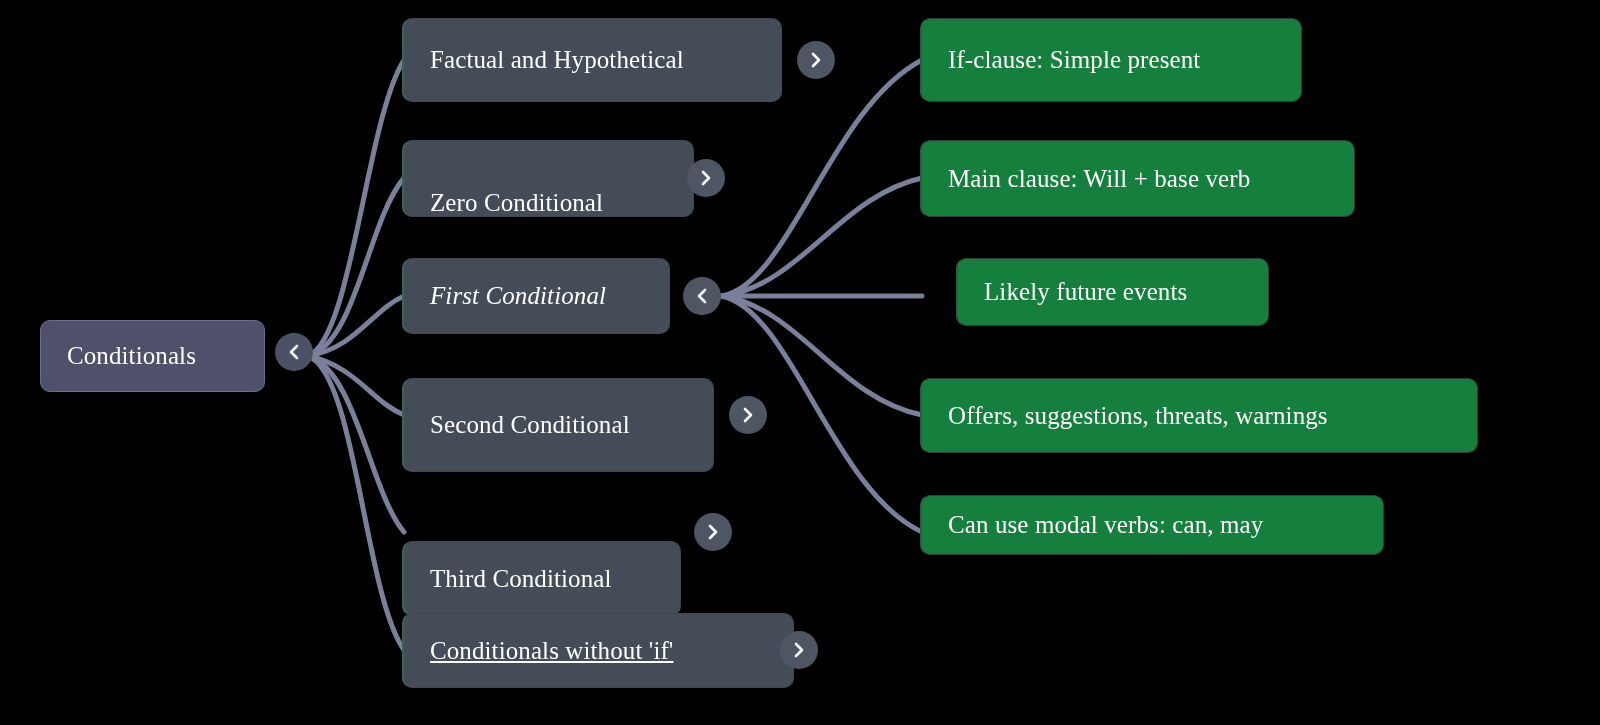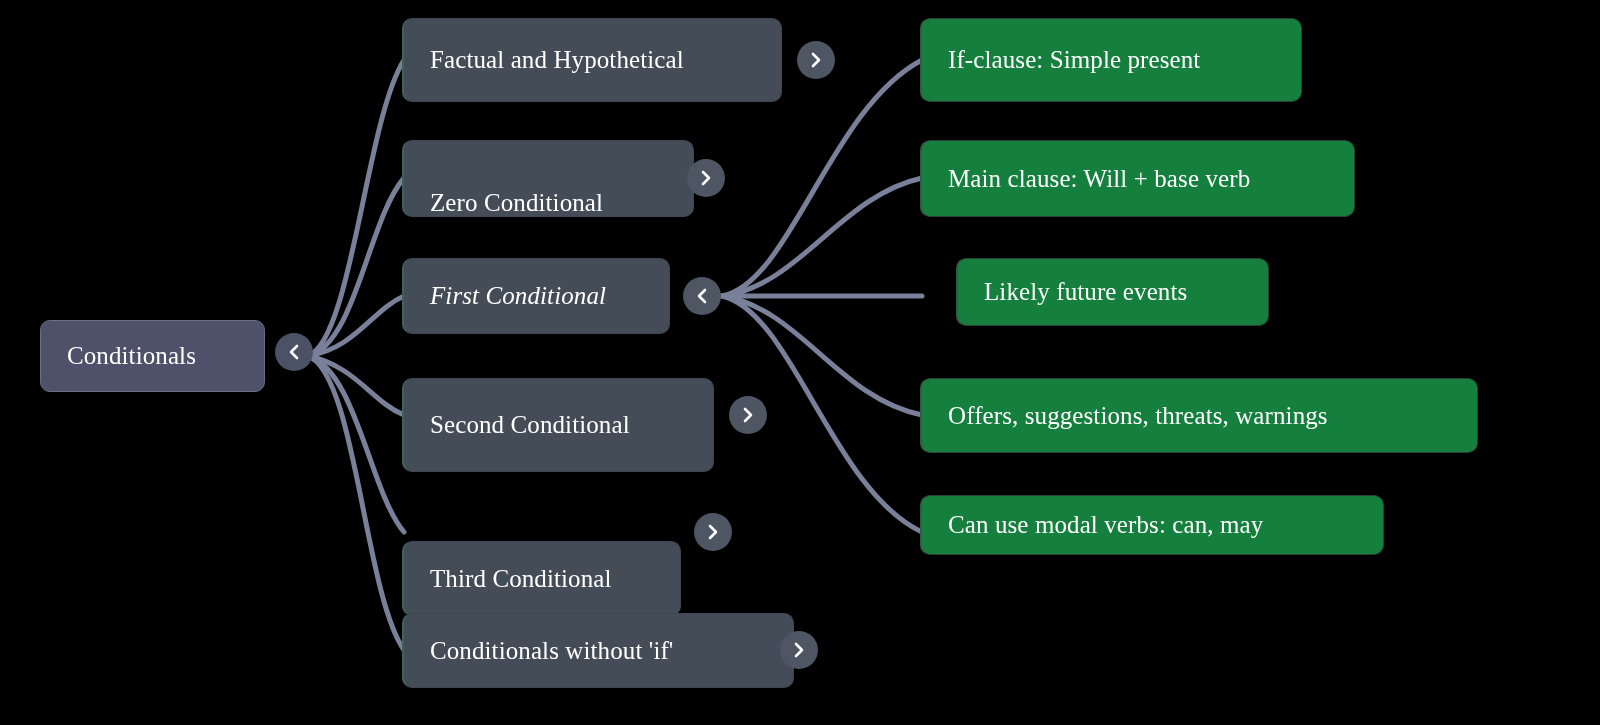--- a/index.html
+++ b/index.html
@@ -136,21 +136,21 @@
 
   <div class="node node-branch" style="left:402px; top:495px; width:279px; height:75px;margin-top:46px;">
     <span>Third Conditional</span>
   </div>
   <div class="toggle" style="left:694px; top:513px; width:38px; height:38px;">
     <svg width="20" height="20" viewBox="0 0 20 20">
       <path d="M7 4 L13 10 L7 16" fill="none" stroke="#ffffff" stroke-width="2.6" stroke-linecap="round" stroke-linejoin="round"></path>
     </svg>
   </div>
 
-  <div class="node node-branch" style="left:402px; top:613px; width:392px; height:75px;">
+  <div class="node node-branch" style="left:402px; top:613px; width:392px; height:75px;text-decoration:underline;">
     <span>Conditionals without 'if'</span>
   </div>
   <div class="toggle" style="left:780px; top:631px; width:38px; height:38px;">
     <svg width="20" height="20" viewBox="0 0 20 20">
       <path d="M7 4 L13 10 L7 16" fill="none" stroke="#ffffff" stroke-width="2.6" stroke-linecap="round" stroke-linejoin="round"></path>
     </svg>
   </div>
 
   <div class="node node-leaf" style="left:920px; top:18px; width:382px; height:84px;">
     <span>If-clause: Simple present</span>

